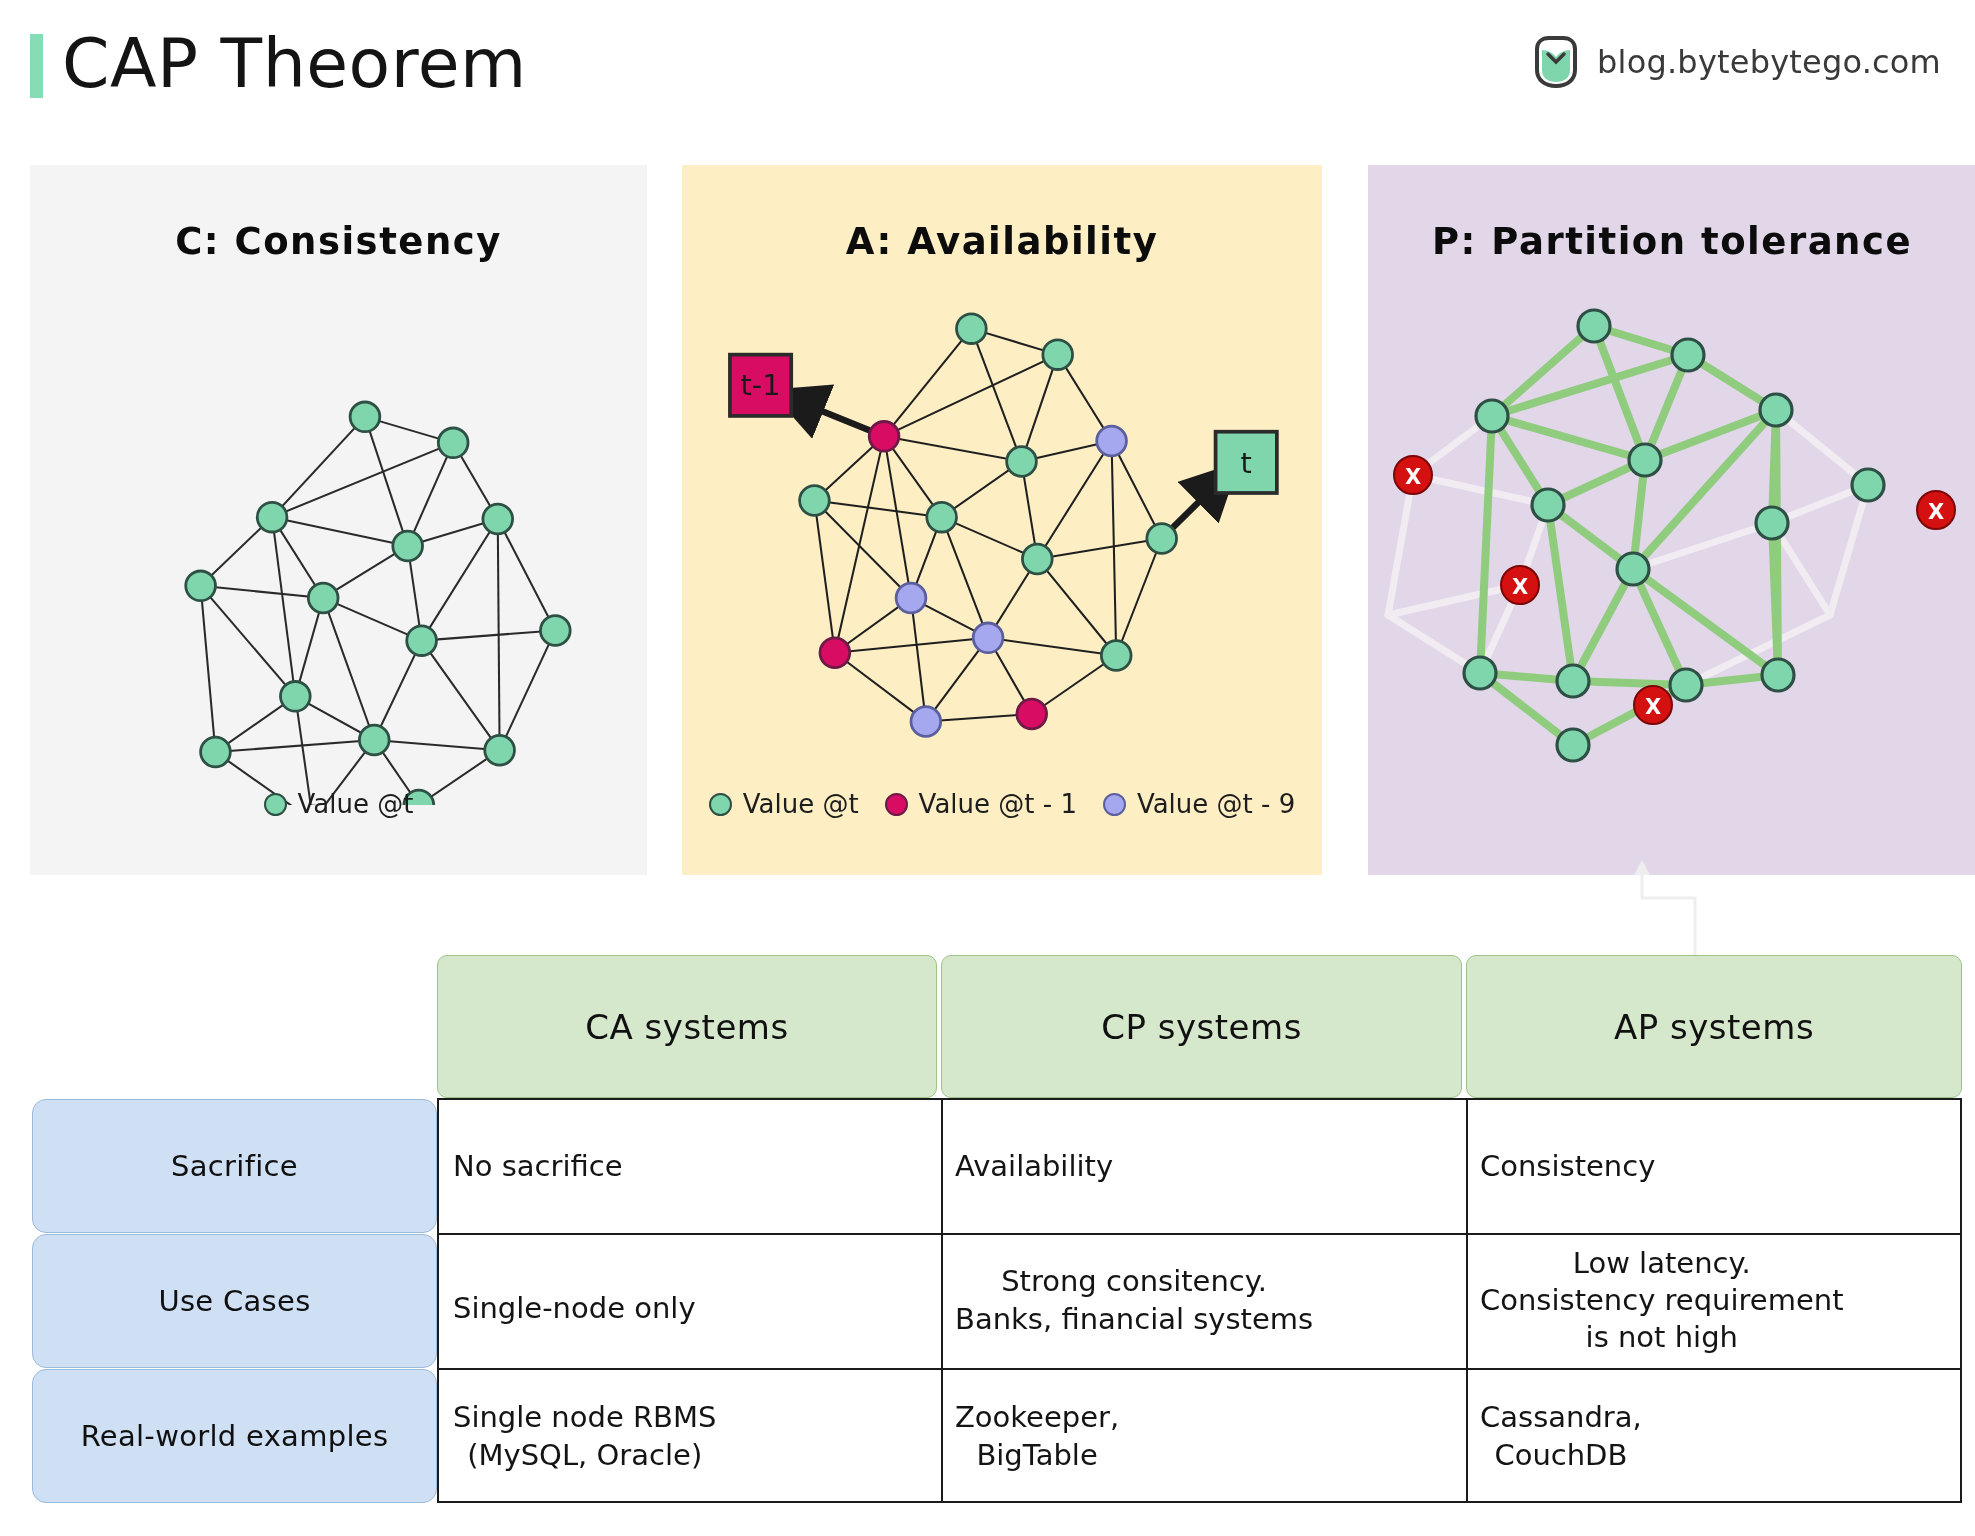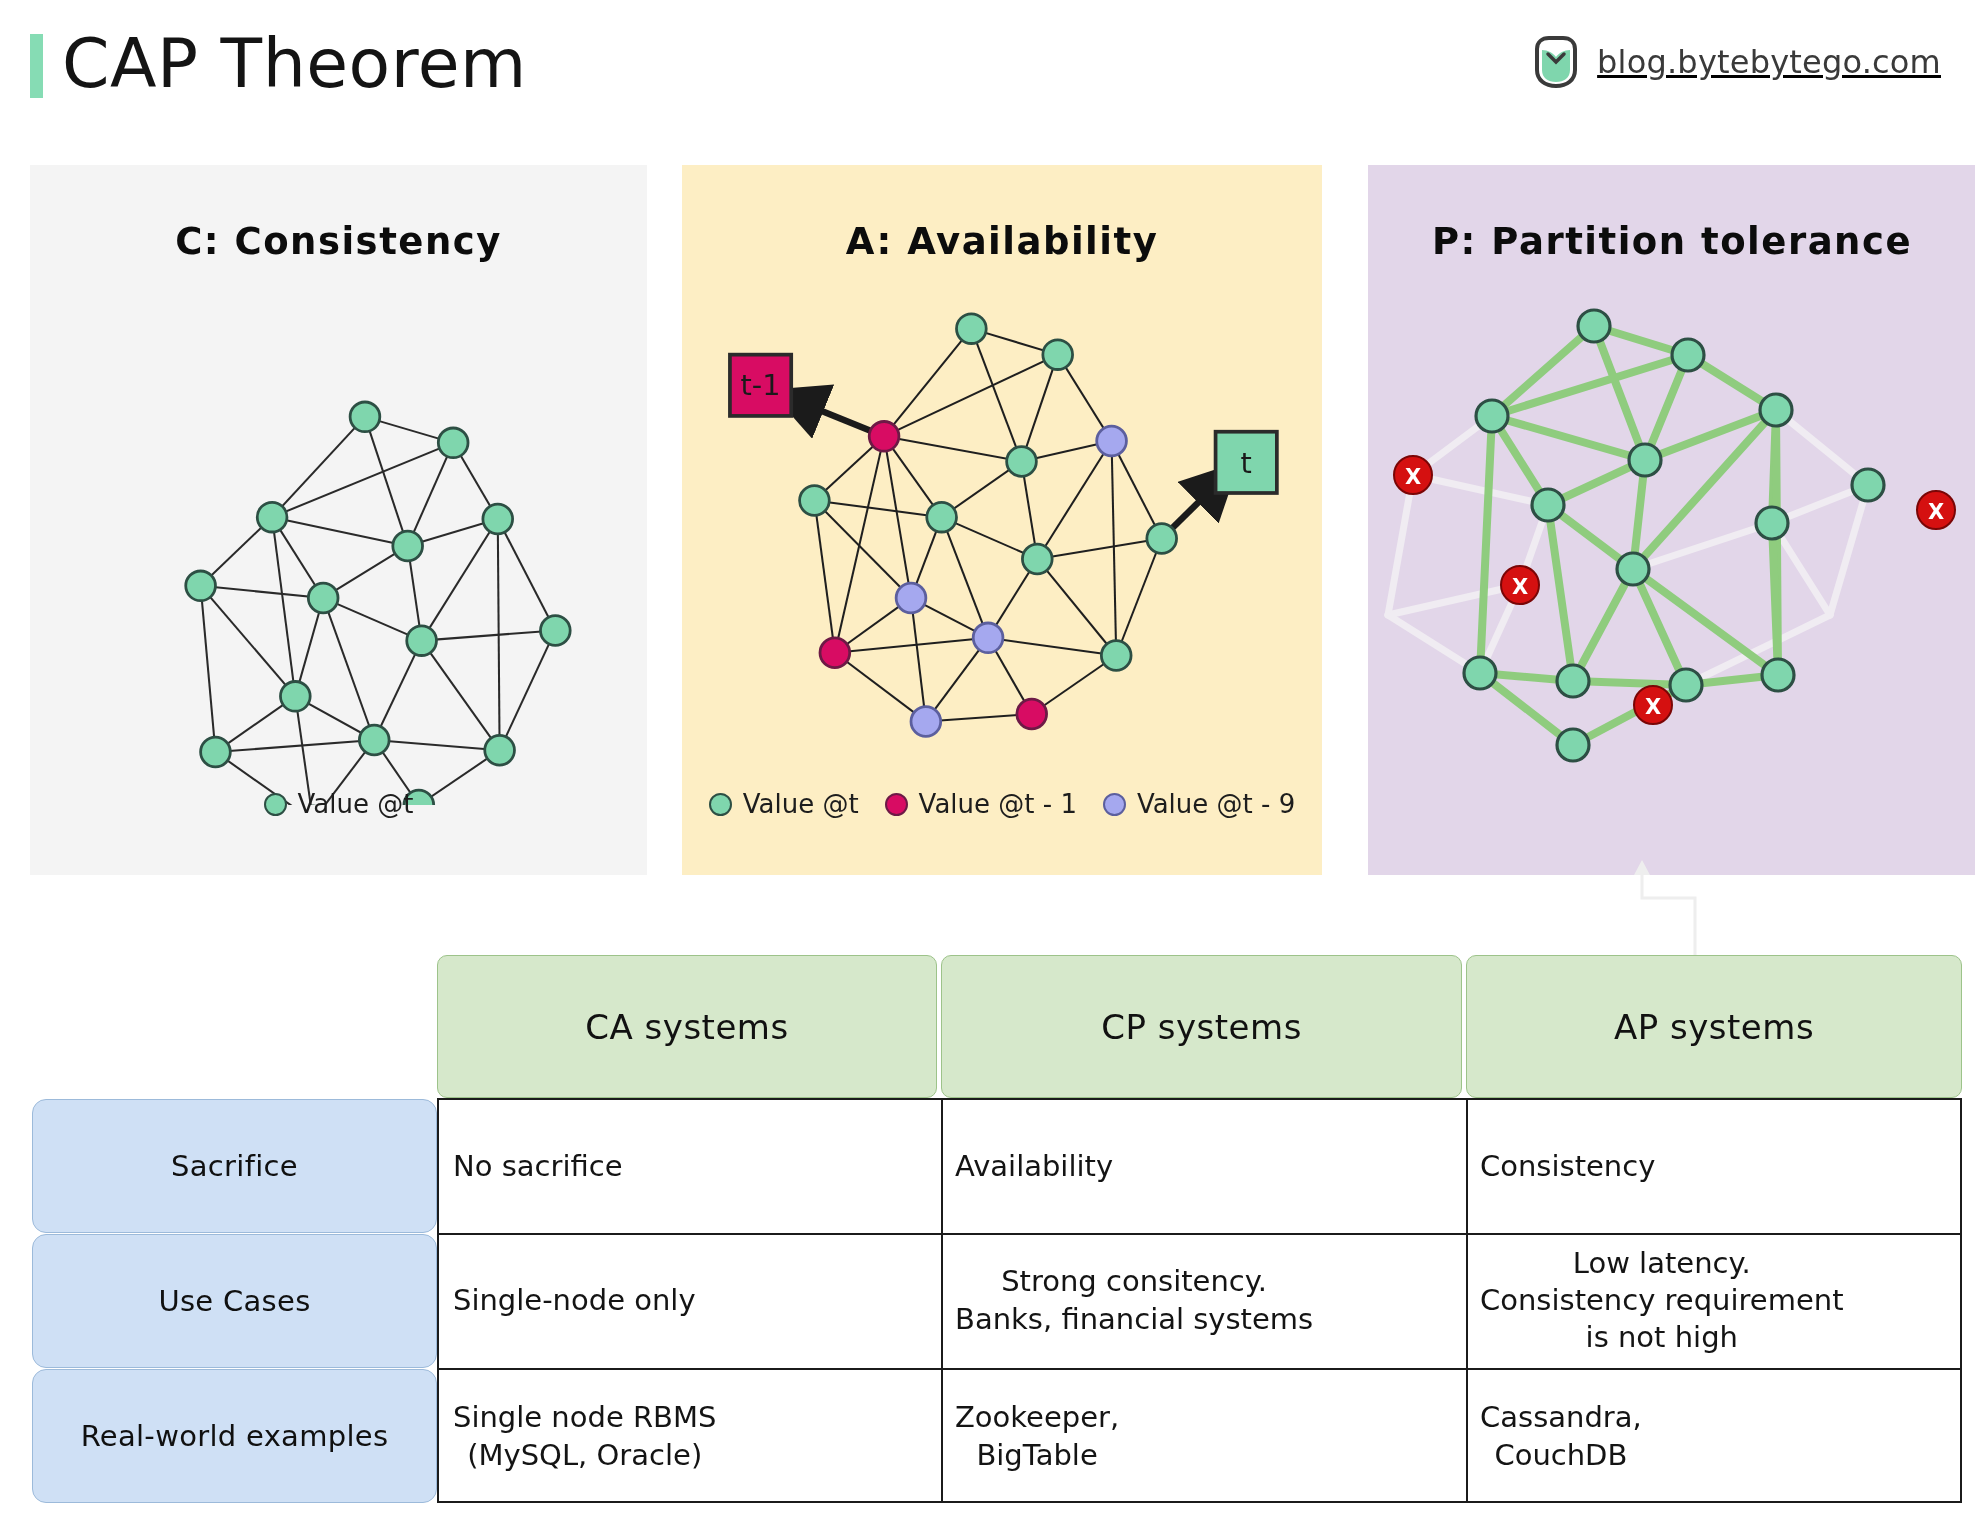--- a/index.html
+++ b/index.html
@@ -15,21 +15,21 @@
   .header { position: absolute; left: 0; top: 0; width: 1975px; height: 125px; }
   .title-bar {
     position: absolute; left: 30px; top: 34px;
     width: 13px; height: 64px; background: #86dcb4;
   }
   .page-title {
     position: absolute; left: 62px; top: 24px;
     font-size: 68px; letter-spacing: .5px; color: #141414;
     font-family: "DejaVu Sans", sans-serif; font-weight: 400;
   }
-  .brand { position: absolute; right: 34px; top: 36px; display: flex; align-items: center; gap: 16px; text-decoration: underline; }
+  .brand { position: absolute; right: 34px; top: 36px; display: flex; align-items: center; gap: 16px; }
   .brand-mark { width: 50px; height: 52px; display: block; }
   .brand-text { font-size: 32px; color: #3a3a3a; letter-spacing: .2px; }
 
   
   .panel { position: absolute; top: 165px; height: 710px; }
   .panel-c { left: 30px;   width: 617px; background: #f4f4f4; }
   .panel-a { left: 682px;  width: 640px; background: #fdeec4; }
   .panel-p { left = 0; left: 1368px; width: 608px; background: #e2d6e9; }
   .panel-heading {
     position: absolute; left: 0; right: 0; top: 55px;
@@ -387,21 +387,21 @@
       <div class="gcell" style="left:0;top:0;width:502px;height:133px">
         <span class="pre">No sacrifice</span>
         </div>
       <div class="gcell" style="left:502px;top:0;width:525px;height:133px">
         <span class="pre">Availability</span>
         </div>
       <div class="gcell" style="left:1027px;top:0;width:496px;height:133px">
         <span class="pre">Consistency</span>
         </div>
 
-      <div class="gcell" style="left:0;top:133px;width:502px;height:135px">
+      <div class="gcell" style="left:0;top:141px;width:502px;height:135px">
         <span class="pre">Single-node only</span>
         </div>
       <div class="gcell" style="left:502px;top:133px;width:525px;height:135px">
         <span class="pre">Strong consitency.<br>Banks, financial systems</span>
         </div>
       <div class="gcell" style="left:0;top:268px;width:502px;height:137px">
         <span class="pre">Single node RBMS<br>(MySQL, Oracle)</span>
         </div>
 
       <div class="gcell" style="left:1027px;top:133px;width:496px;height:135px">

